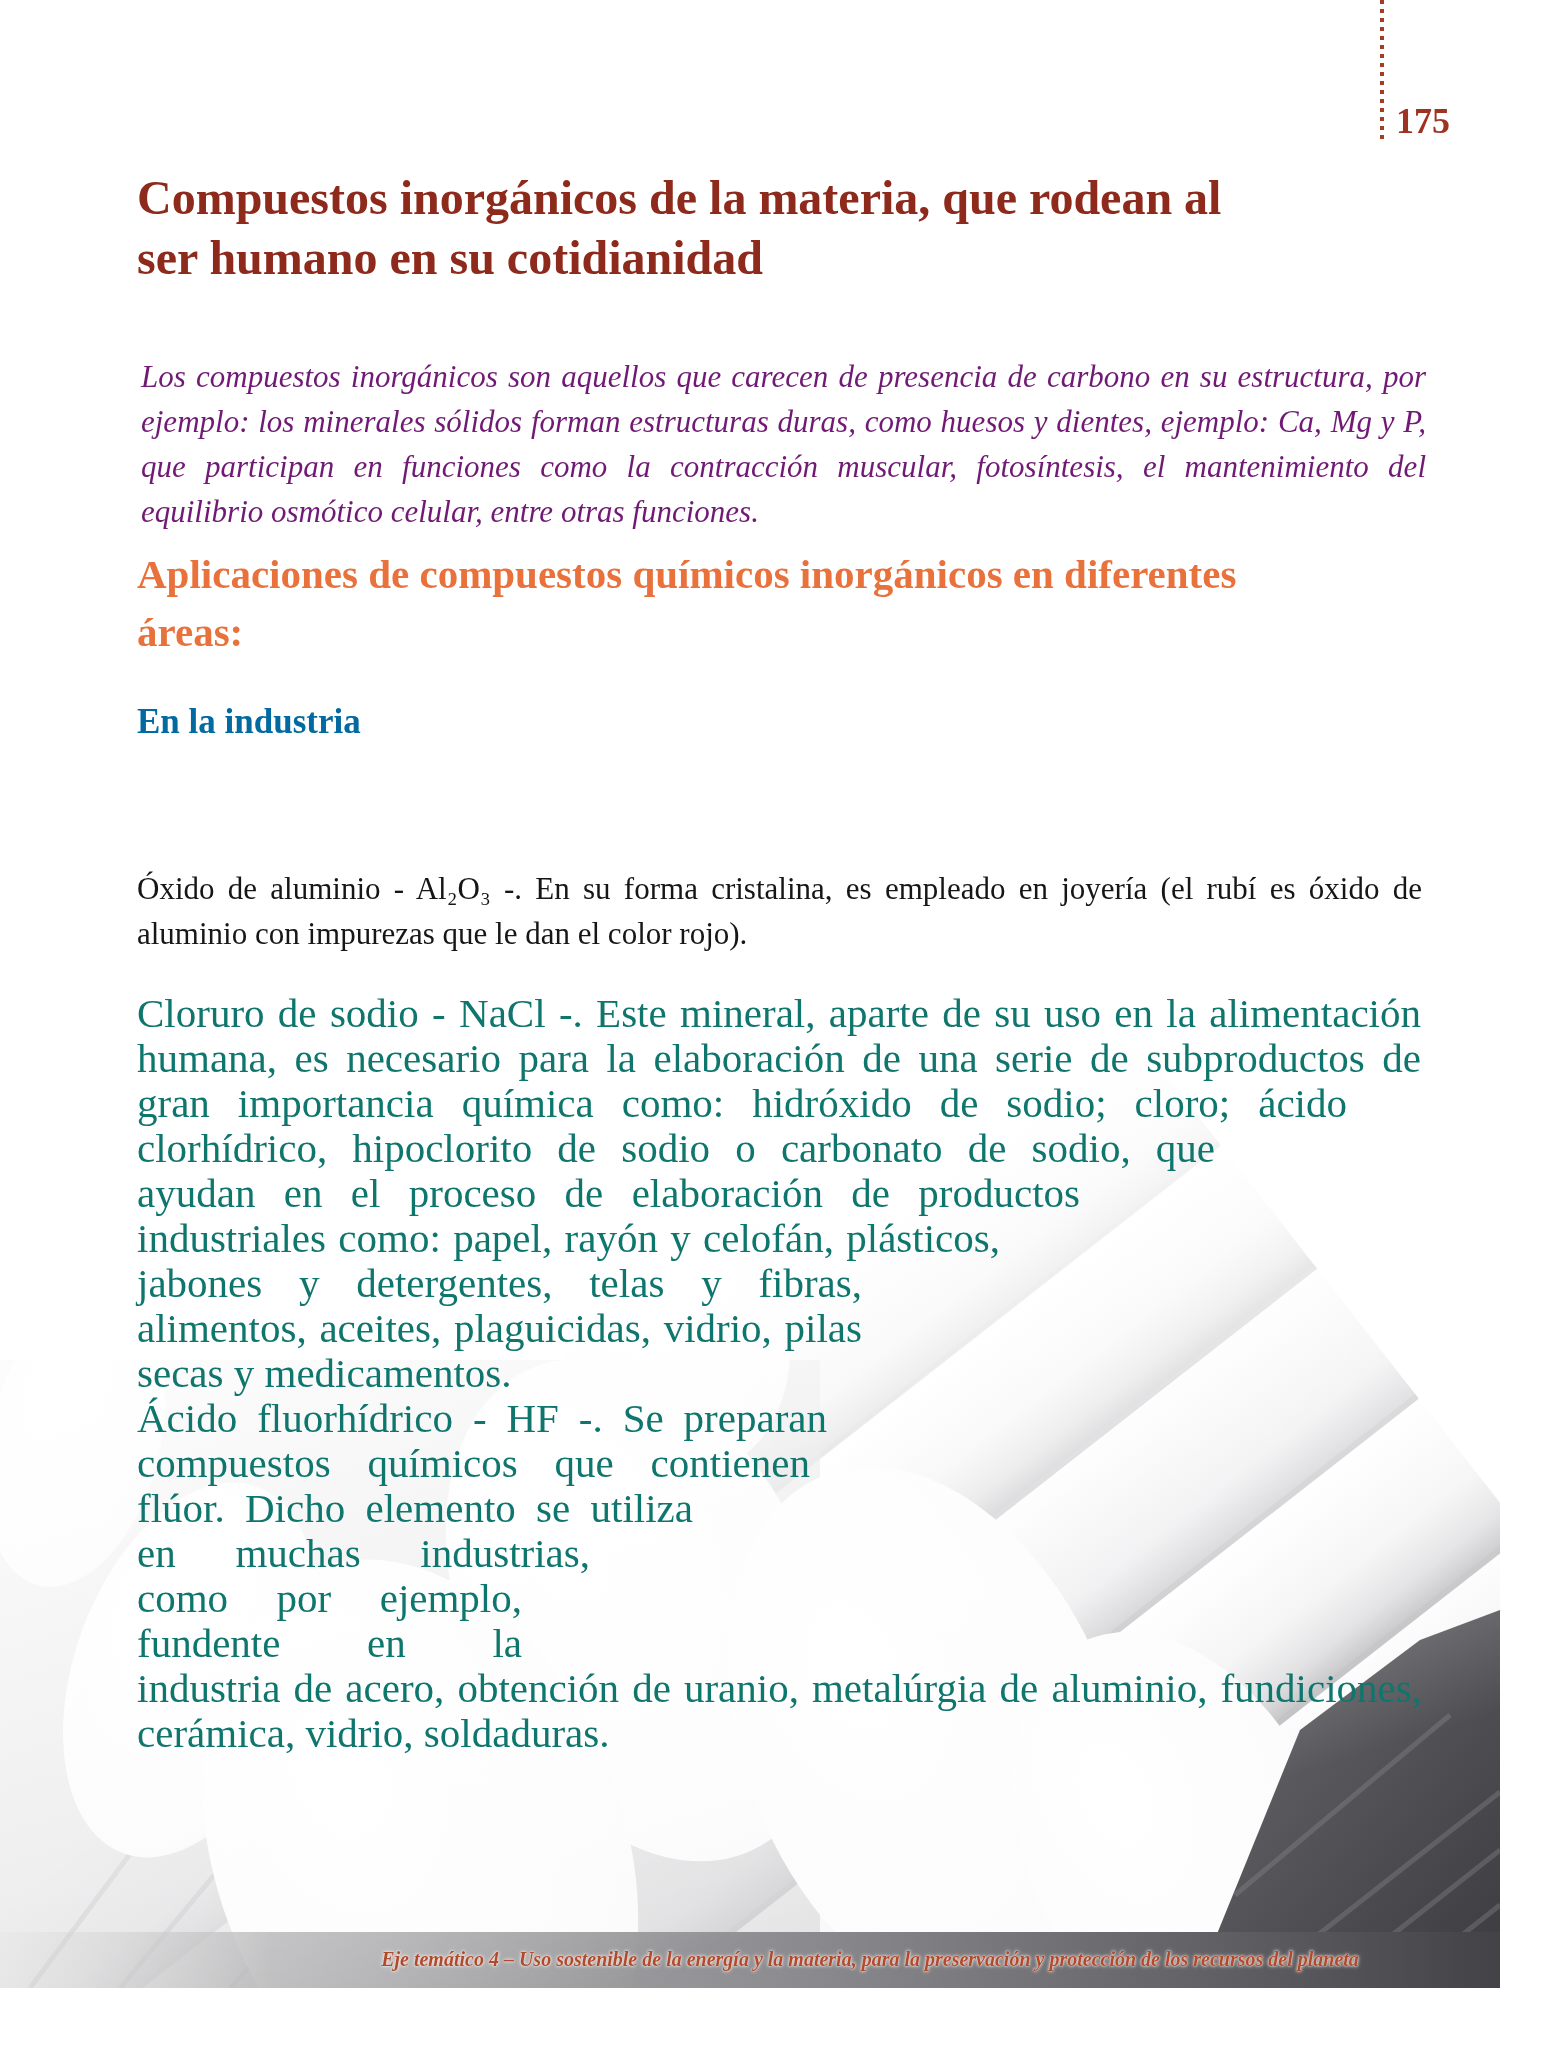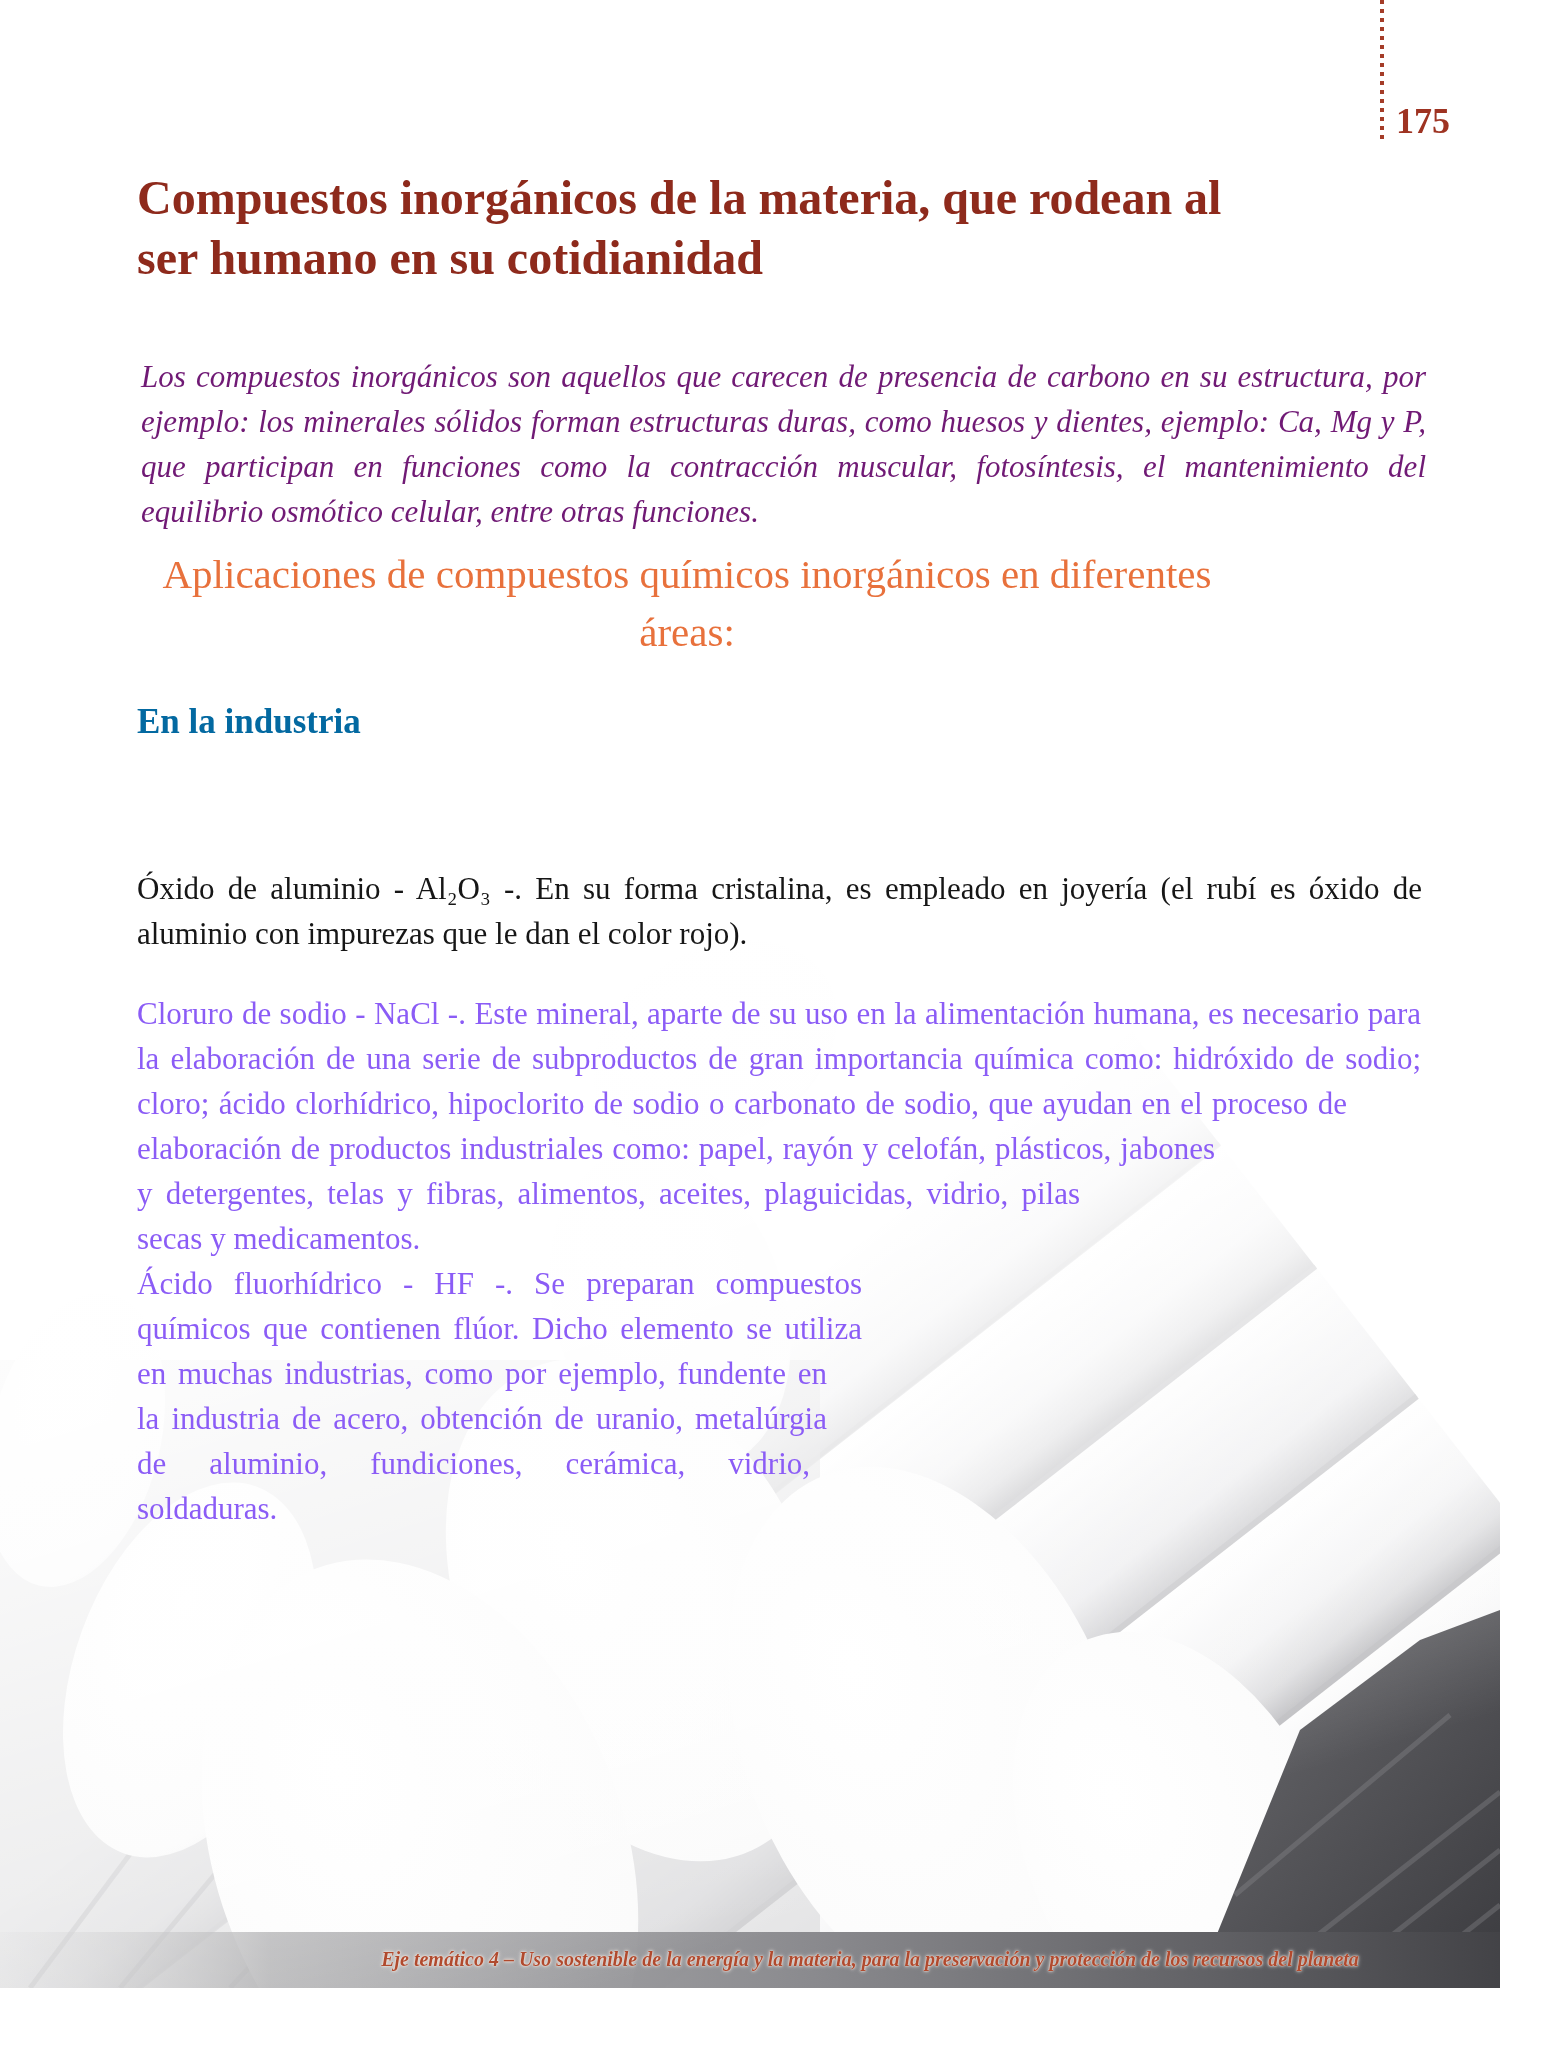--- a/index.html
+++ b/index.html
@@ -22,35 +22,35 @@
   .page-title{
     position:absolute;left:137px;top:168px;width:1100px;margin:0;
     font-size:48px;line-height:60px;font-weight:bold;color:#8e2a1c;
   }
   .intro{
     position:absolute;left:137px;top:350px;width:1285px;margin:4px;
     font-size:31px;line-height:45px;color:#701a75;text-align:justify;font-style:italic;
   }
   .h-orange{
     position:absolute;left:137px;top:545px;width:1100px;margin:0;
-    font-size:41px;line-height:58px;font-weight:normal;color:#e8713c;text-align:center;
+    font-size:41px;line-height:58px;font-weight:bold;color:#e8713c;
   }
   .h-industry{
     position:absolute;left:137px;top:700px;width:800px;margin:0;
     font-size:35px;line-height:44px;font-weight:bold;color:#0369a1;
   }
   .p-abs{
     position:absolute;left:137px;width:1285px;margin:0;
     font-size:31px;line-height:45px;color:#161616;text-align:justify;
   }
   .p-hidroxido{top:763px;}
   .p-oxido{top:866px;}
   .wrapzone{
     position:absolute;left:137px;top:991px;width:1285px;
-    font-size:31px;line-height:45px;color:#8b5cf6;
+    font-size:41px;line-height:45px;color:#0f766e;
   }
   .wrapzone p{margin:0;text-align:justify;}
   .wrapzone p + p{margin-top:0;}
   .ws{float:right;clear:right;}
   .rolls-img{position:absolute;left:0;top:840px;width:1500px;height:1148px;}
   .footer-strip{
     position:absolute;left:240px;top:1948px;width:1260px;
     text-align:center;white-space:nowrap;
     font-size:20px;font-style:italic;font-weight:bold;color:#b04a2e;
     text-shadow:0 0 1px #ffffff,0 0 3px rgba(255,238,225,0.95),0 0 5px rgba(255,255,255,0.6);

